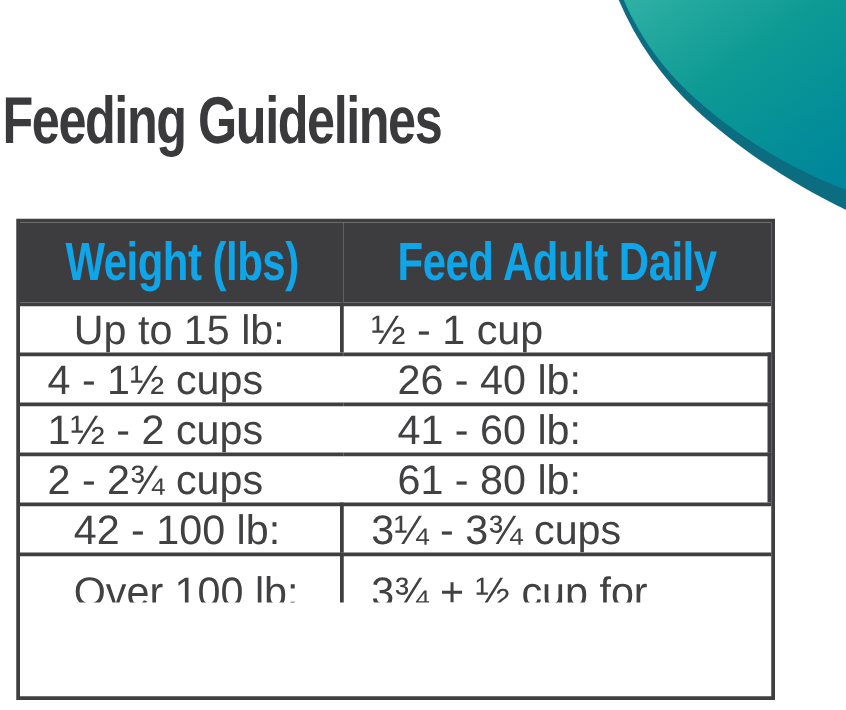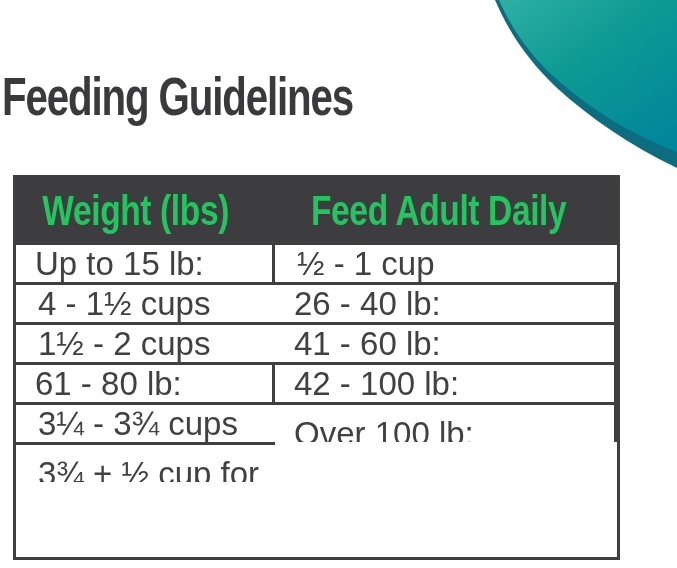--- a/index.html
+++ b/index.html
@@ -41,23 +41,24 @@
     width: 607px; height: 385px;
     border: 3px solid #3f3f41;
     display: grid;
     grid-template-columns: 259px 1fr;
     grid-template-rows: 64px 40px 40px 40px 40px 40px 40px 75px;
     background: #ffffff;
   }
 
   .hcell {
     background: #3d3d3f;
-    color: #22c55e;
+    color: #0ea5e9;
     display: flex;
     align-items: center;
+    justify-content: center;
     overflow: hidden;
   }
   .hcell .htext {
     font-size: 43px;
     font-weight: 700;
     letter-spacing: -0.5px;
     transform: scaleX(0.78);
     transform-origin: center center;
     white-space: nowrap;
   }
@@ -65,21 +66,21 @@
   .cell {
     border-top: 3px solid #3f3f41;
     display: flex;
     align-items: center;
     font-size: 33px;
     color: #414042;
     white-space: pre-line;
     line-height: 37px;
     overflow: hidden;
   }
-  .cell.wcol { padding-left: 19px; border-right: 3px solid #3f3f41; }
+  .cell.wcol { padding-left: 43px; border-right: 3px solid #3f3f41; }
   .cell.fcol { padding-left: 22px; }
   .cell.tall { align-items: flex-start; padding-top: 10px; }
 </style>
 </head>
 <body>
 
 <svg class="corner-wave" viewBox="0 0 190 175" xmlns="http://www.w3.org/2000/svg" aria-hidden="true">
   <defs>
     <linearGradient id="tealGrad" x1="0%" y1="0%" x2="85%" y2="100%">
       <stop offset="0%" stop-color="#2fb0a4"></stop>
@@ -104,20 +105,21 @@
 
   <div class="cell wcol">Up to 15 lb:</div>
   <div class="cell fcol">½ - 1 cup</div>
 
   <div class="cell fcol">4 - 1½ cups</div>
 
   <div class="cell wcol">26 - 40 lb:</div>
   <div class="cell fcol">1½ - 2 cups</div>
 
   <div class="cell wcol">41 - 60 lb:</div>
+  <div class="cell fcol">2 - 2¾ cups</div>
 
   <div class="cell wcol">61 - 80 lb:</div>
 
   <div class="cell wcol">42 - 100 lb:</div>
   <div class="cell fcol">3¼ - 3¾ cups</div>
 
   <div class="cell wcol tall">Over 100 lb:</div>
   <div class="cell fcol tall">3¾ + ½ cup for
 each additional 30 lb</div>
 

